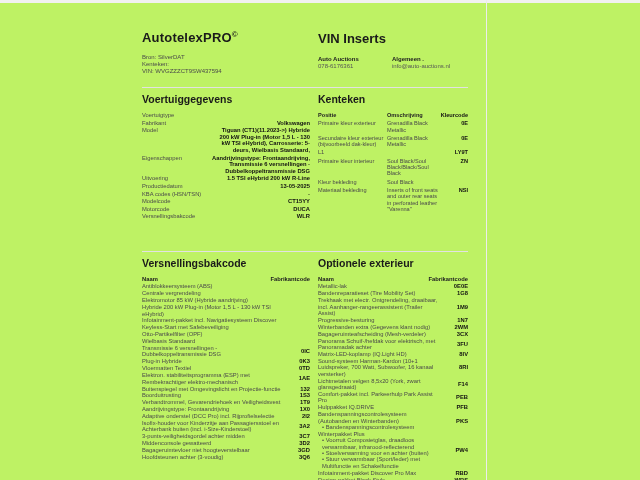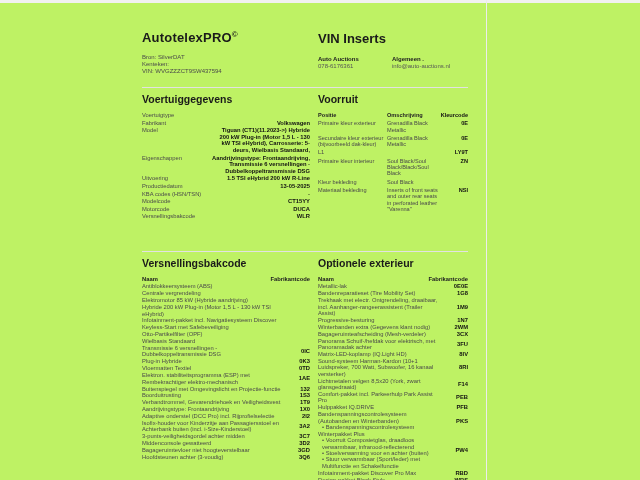--- a/index.html
+++ b/index.html
@@ -117,21 +117,21 @@
           <span class="kv-value">DUCA</span>
         </div>
         <div class="kv-row">
           <span class="kv-label">Versnellingsbakcode</span>
           <span class="kv-value">WLR</span>
         </div>
       </div>
   </div>
 
   <div class="sec csec">
-    <div class="h2">Voorruit</div>
+    <div class="h2">Kenteken</div>
     <div class="ctable">
       <div class="crow chead">
         <span class="cc1">Positie</span>
         <span class="cc2">Omschrijving</span>
         <span class="cc3">Kleurcode</span>
       </div>
       <div id="color-rows">
           <div class="crow">
             <span class="cc1">Primaire kleur exterieur</span>
             <span class="cc2">Grenadilla Black Metallic</span>

